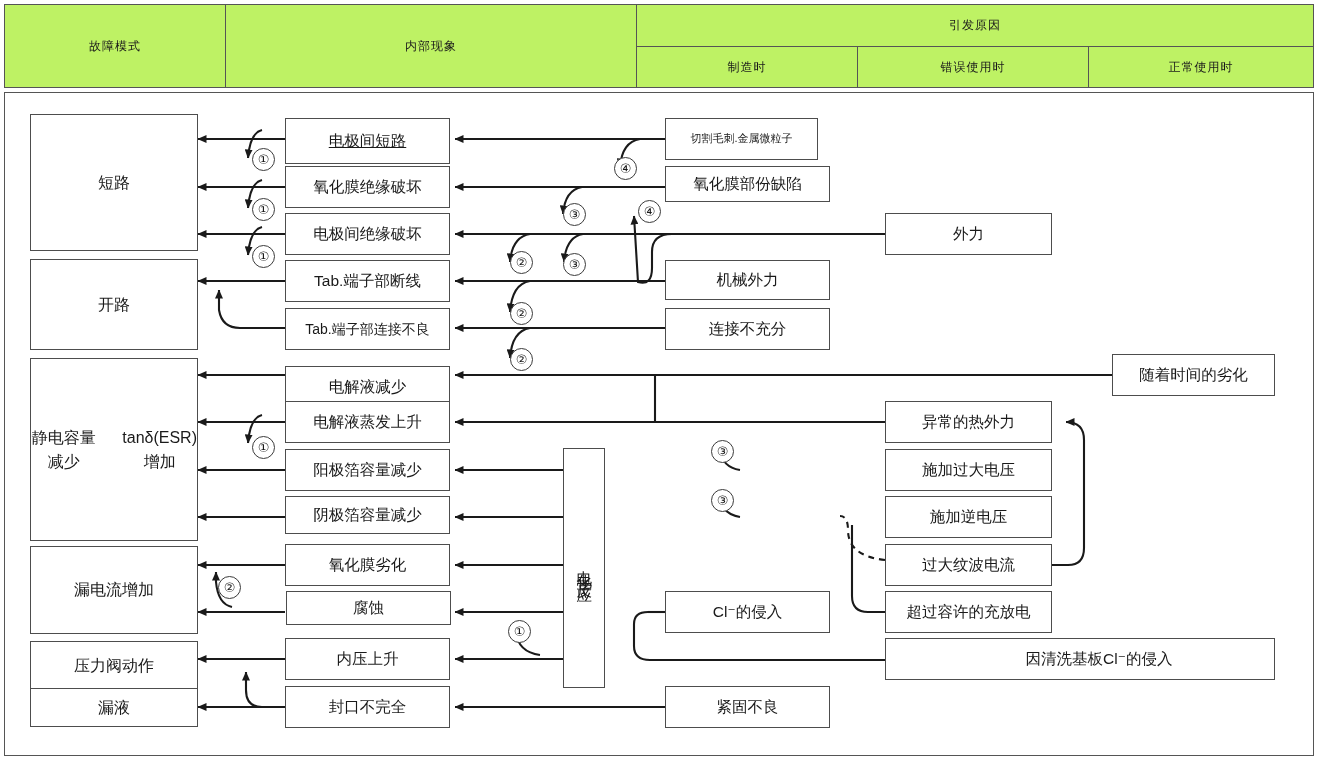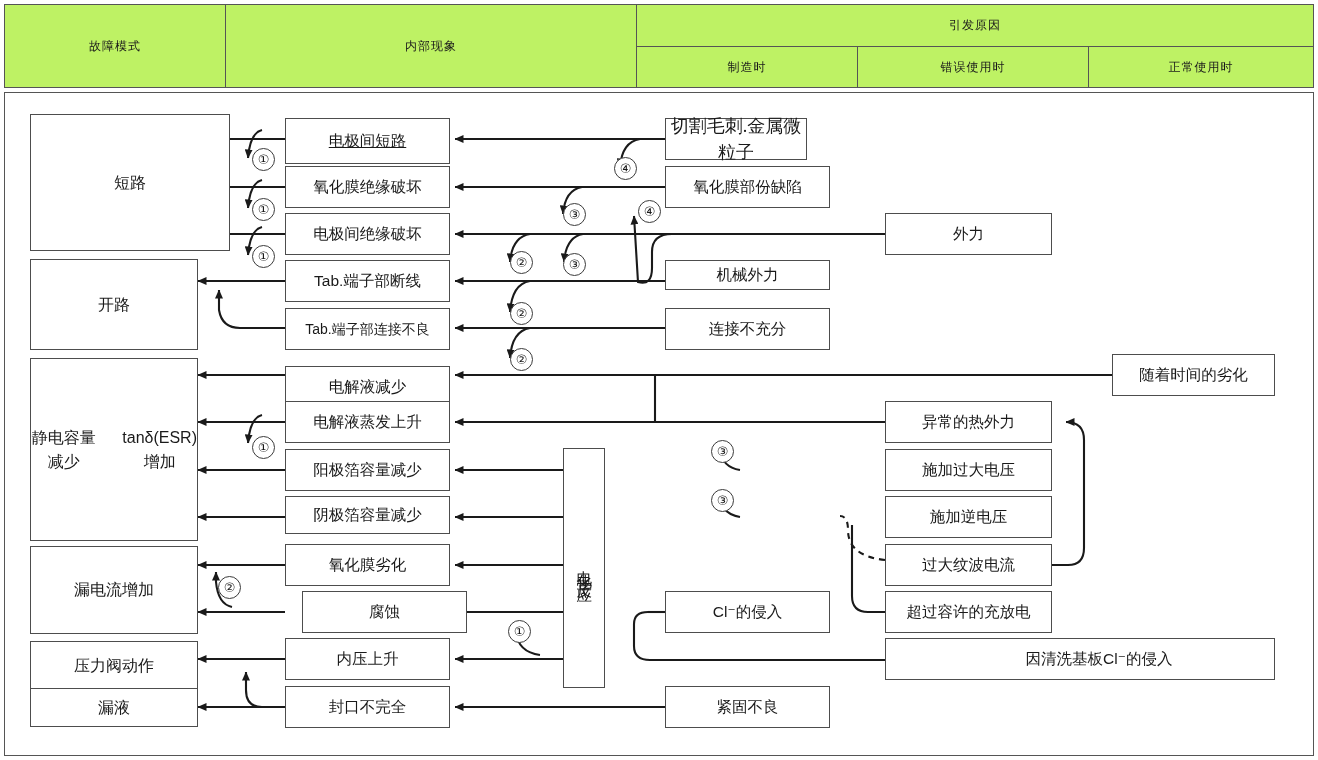--- a/index.html
+++ b/index.html
@@ -147,49 +147,49 @@
 
       <path d="M885,560 Q848,556 848,530 Q848,516 840,516" stroke-dasharray="6 5"></path>
 
       <path d="M885,612 L868,612 Q852,612 852,596 L852,525"></path>
 
       <path d="M665,612 L648,612 Q634,612 634,624 L634,646 Q634,660 650,660 L885,660"></path>
       <path d="M665,612 L648,612"></path>
     </g>
   </svg>
 
-  <div class="box mode" style="left:30px;top:114px;width:200px;height:137px;">短路</div>
+  <div class="box mode" style="left:30px;top:114px;width:168px;height:137px;">短路</div>
   <div class="box mode" style="left:30px;top:259px;width:168px;height:91px;">开路</div>
   <div class="box mode" style="left:30px;top:358px;width:168px;height:183px;flex-direction:row;gap:26px;">
     <span>静电容量减少</span>
     <span>tanδ(ESR)增加</span>
   </div>
   <div class="box mode" style="left:30px;top:546px;width:168px;height:88px;">漏电流增加</div>
   <div class="box mode" style="left:30px;top:641px;width:168px;height:49px;">压力阀动作</div>
   <div class="box mode" style="left:30px;top:688px;width:168px;height:39px;">漏液</div>
 
   <div class="box" style="left:285px;top:118px;width:165px;height:46px;text-decoration:underline;">电极间短路</div>
   <div class="box" style="left:285px;top:166px;width:165px;height:42px;">氧化膜绝缘破坏</div>
   <div class="box" style="left:285px;top:213px;width:165px;height:42px;">电极间绝缘破坏</div>
   <div class="box" style="left:285px;top:260px;width:165px;height:42px;">Tab.端子部断线</div>
   <div class="box" style="left:285px;top:308px;width:165px;height:42px;font-size:14px;">Tab.端子部连接不良</div>
   <div class="box" style="left:285px;top:354px;width:165px;height:42px;margin-top:12px;">电解液减少</div>
   <div class="box" style="left:285px;top:401px;width:165px;height:42px;">电解液蒸发上升</div>
   <div class="box" style="left:285px;top:449px;width:165px;height:42px;">阳极箔容量减少</div>
   <div class="box" style="left:285px;top:496px;width:165px;height:38px;">阴极箔容量减少</div>
   <div class="box" style="left:285px;top:544px;width:165px;height:42px;">氧化膜劣化</div>
-  <div class="box" style="left:302px;top:591px;width:165px;height:42px;text-align:center;">腐蚀</div>
+  <div class="box" style="left:286px;top:591px;width:165px;height:34px;text-align:center;">腐蚀</div>
   <div class="box" style="left:285px;top:638px;width:165px;height:42px;">内压上升</div>
   <div class="box" style="left:285px;top:686px;width:165px;height:42px;">封口不完全</div>
 
   <div class="box vert" style="left:563px;top:448px;width:42px;height:240px;">电化学反应</div>
 
-  <div class="box" style="left:665px;top:118px;width:142px;height:42px;font-size:18px;font-family:Liberation Serif, serif;">切割毛刺.金属微粒子</div>
-  <div class="box" style="left:665px;top:166px;width:165px;height:42px;">氧化膜部份缺陷</div>
-  <div class="box" style="left:665px;top:260px;width:165px;height:30px;">机械外力</div>
+  <div class="box" style="left:665px;top:118px;width:153px;height:42px;font-size:11px;">切割毛刺.金属微粒子</div>
+  <div class="box" style="left:665px;top:166px;width:165px;height:36px;">氧化膜部份缺陷</div>
+  <div class="box" style="left:665px;top:260px;width:165px;height:40px;">机械外力</div>
   <div class="box" style="left:665px;top:308px;width:165px;height:42px;">连接不充分</div>
   <div class="box" style="left:665px;top:591px;width:165px;height:42px;">Cl⁻的侵入</div>
   <div class="box" style="left:665px;top:686px;width:165px;height:42px;">紧固不良</div>
 
   <div class="box" style="left:885px;top:213px;width:167px;height:42px;">外力</div>
   <div class="box" style="left:885px;top:401px;width:167px;height:42px;">异常的热外力</div>
   <div class="box" style="left:885px;top:449px;width:167px;height:42px;">施加过大电压</div>
   <div class="box" style="left:885px;top:496px;width:167px;height:42px;">施加逆电压</div>
   <div class="box" style="left:885px;top:544px;width:167px;height:42px;">过大纹波电流</div>
   <div class="box" style="left:885px;top:591px;width:167px;height:42px;">超过容许的充放电</div>

